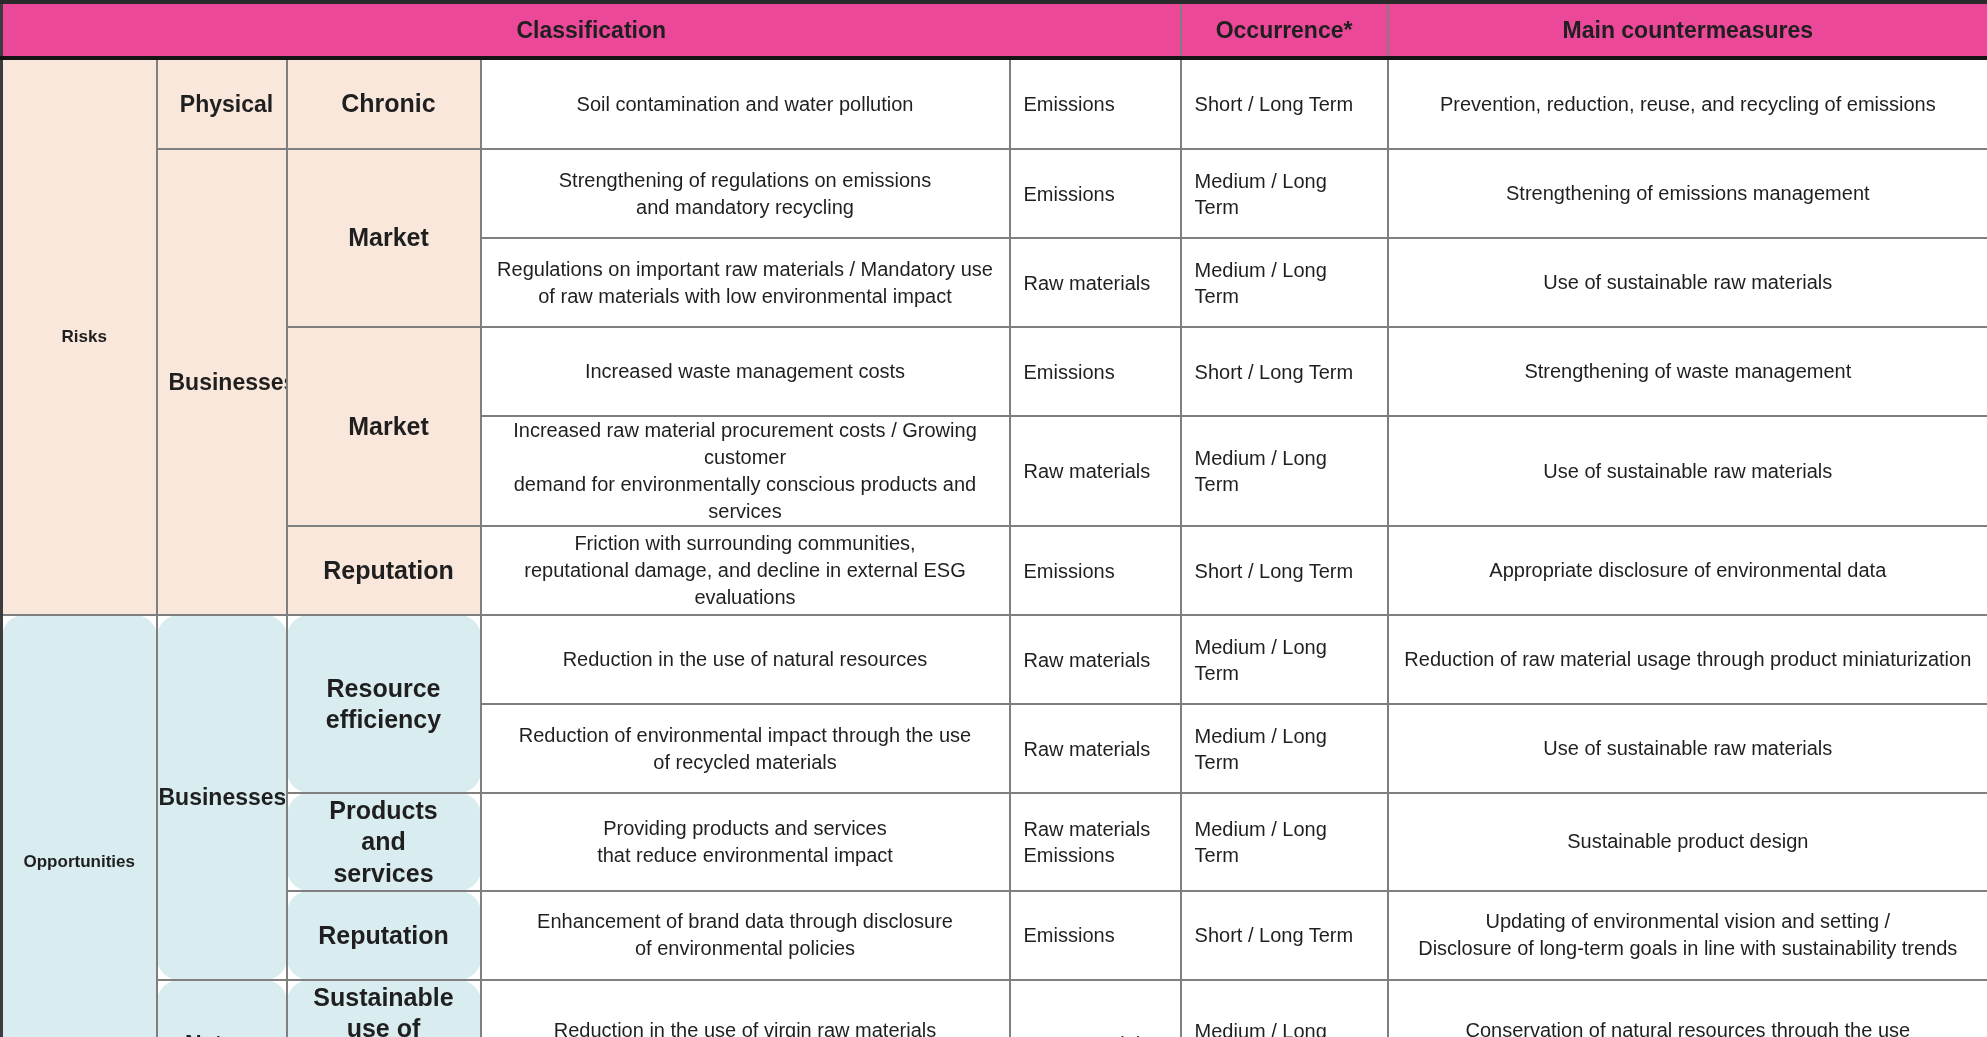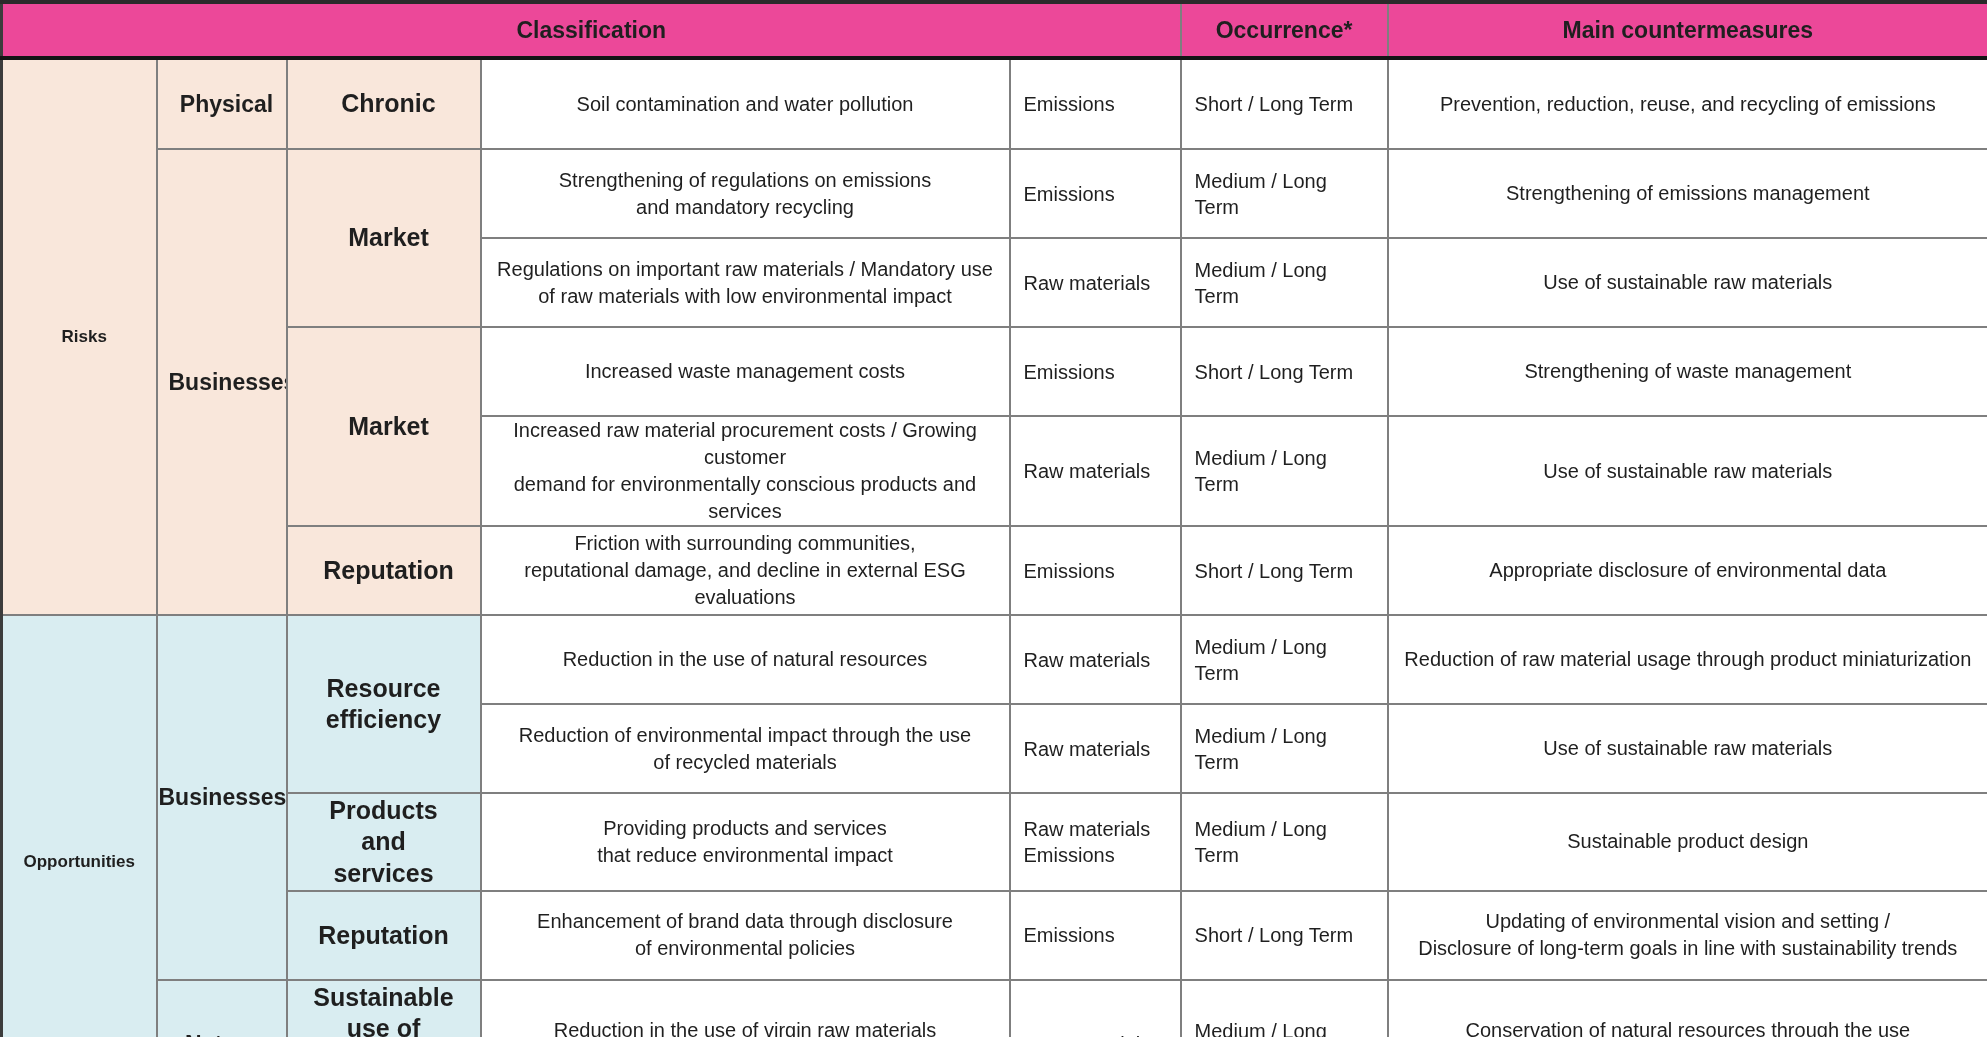--- a/index.html
+++ b/index.html
@@ -32,21 +32,21 @@
     background: #ec4899;
     font-size: 23px;
     font-weight: 600;
     text-align: center;
     height: 50px;
   }
   .row-h { height: 89px; }
   .row-h-first { height: 91px; }
 
   .bg-risk { background: #f9e7db; padding-left: 11px; }
-  .bg-opp  { background: #d9edf1; }
+  .bg-opp  { background: #d9edf1; border-radius: 22px; }
 
   .lv1 {
     font-size: 17px;
     font-weight: 600;
     text-align: center;
   }
   .lv2 {
     font-size: 23px;
     font-weight: 600;
     text-align: center;

